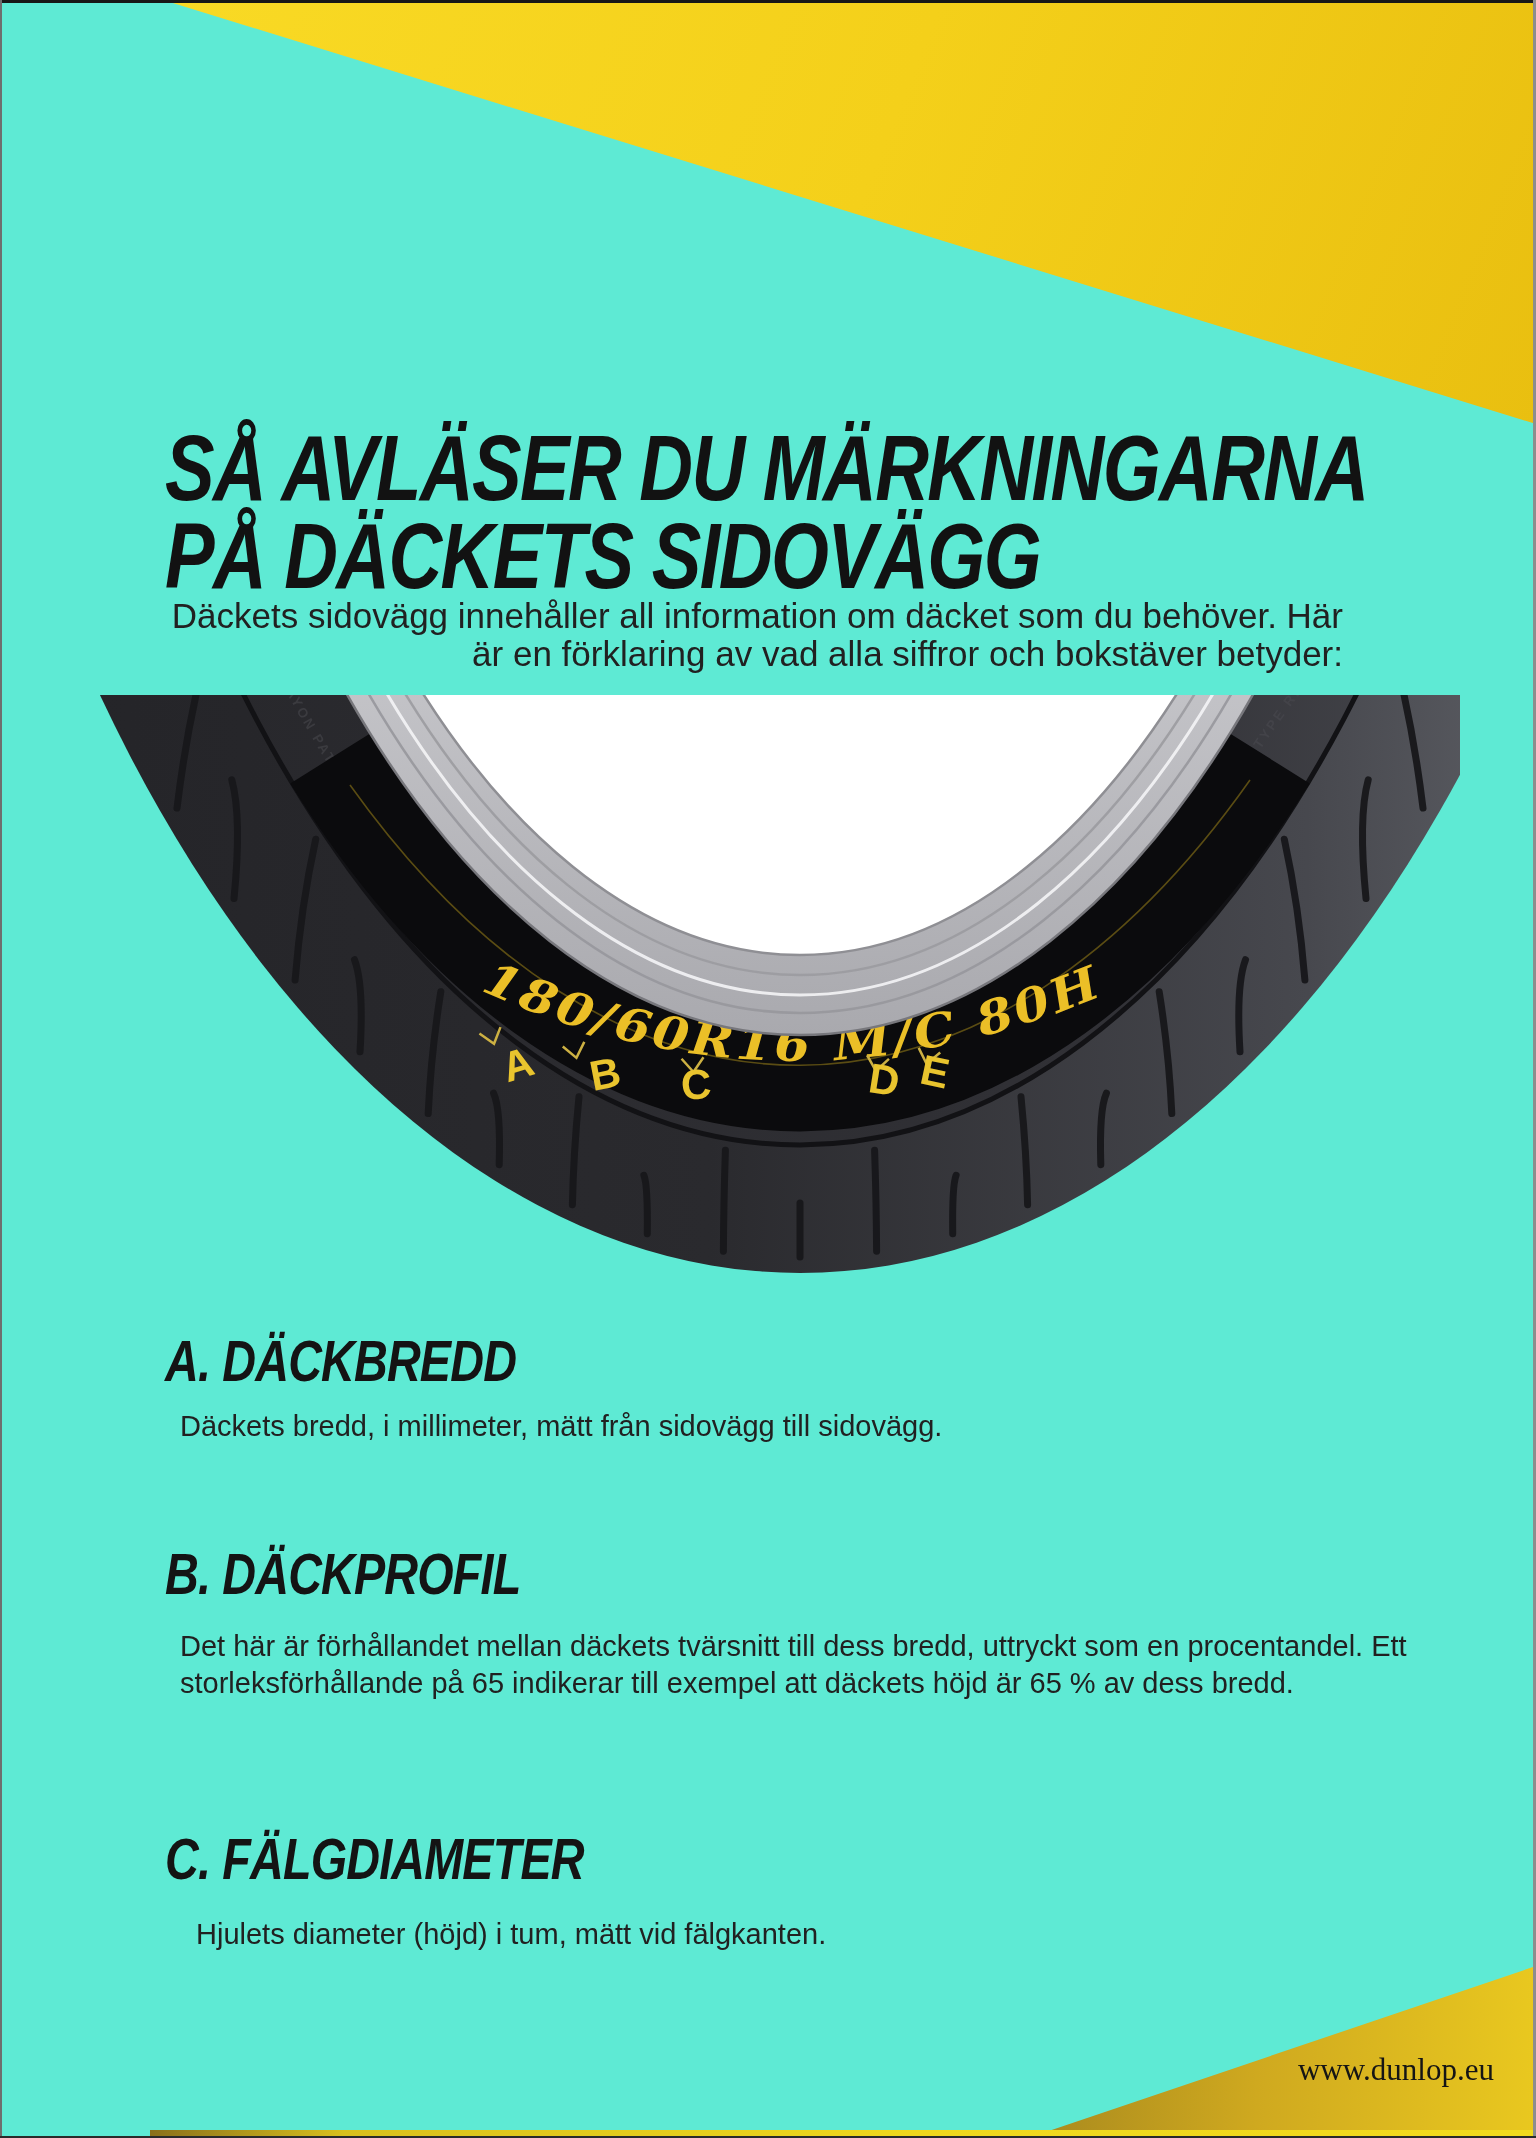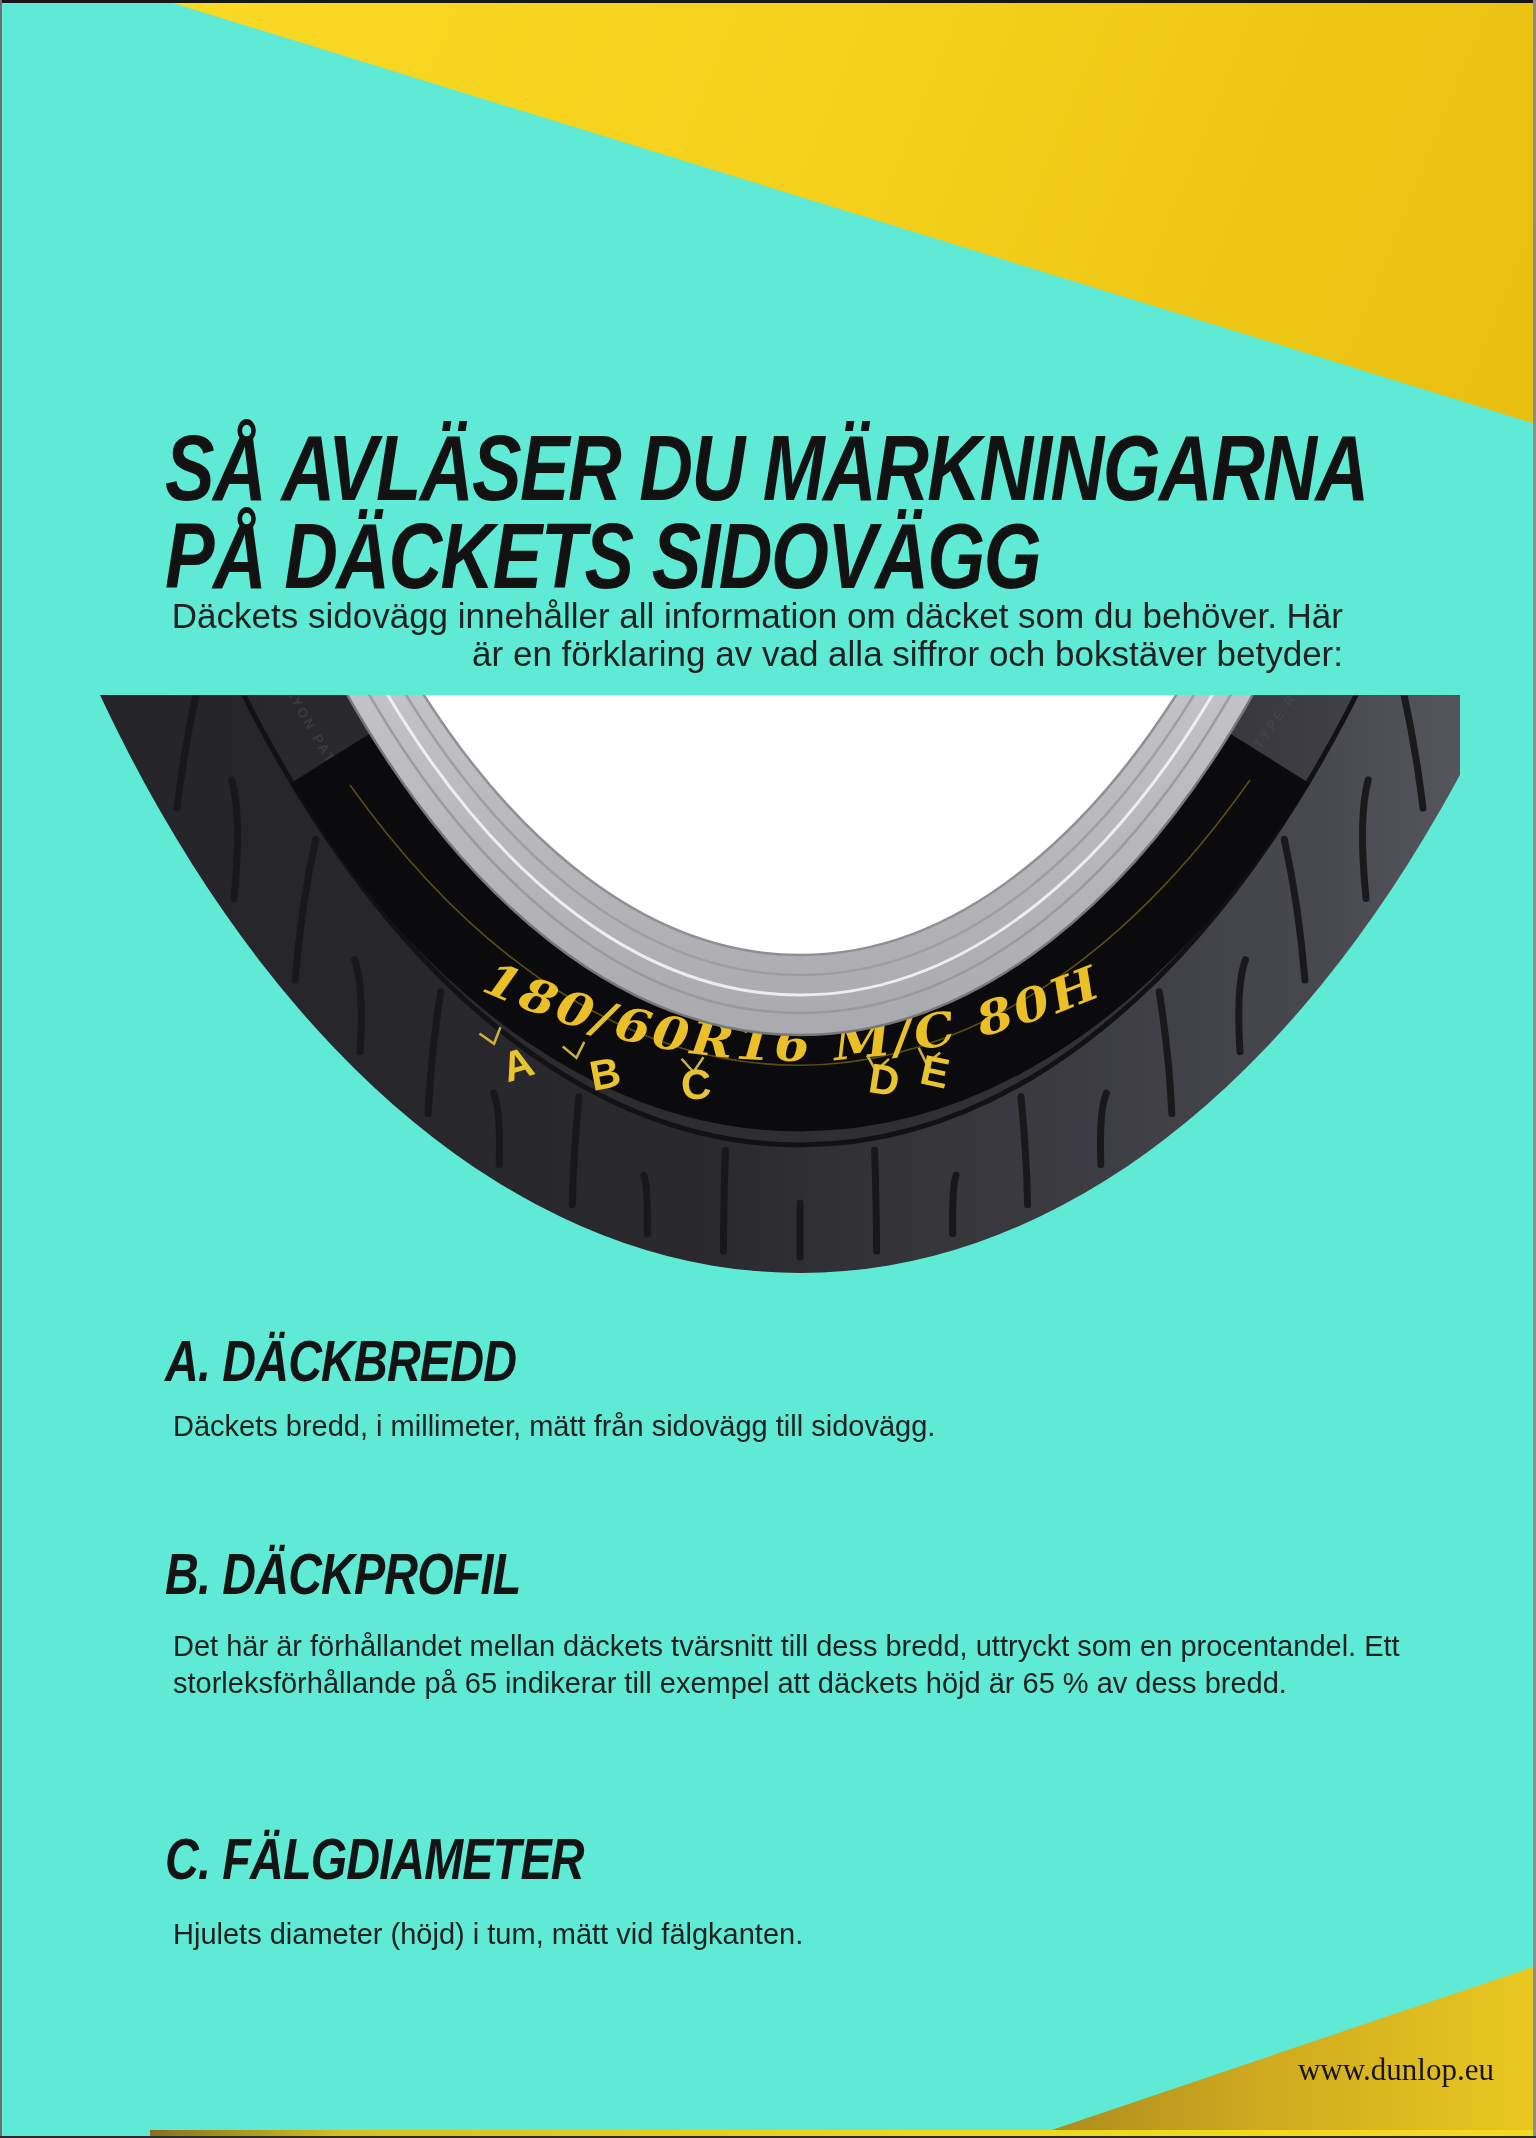--- a/index.html
+++ b/index.html
@@ -49,26 +49,26 @@
   .tire-wrap{position:absolute;left:60px;top:695px;width:1400px;height:590px;z-index:4;}
 
   
   .sec-head{
     position:absolute;left:165px;z-index:10;
     font-size:57px;line-height:57px;font-weight:bold;font-style:italic;
     letter-spacing:-1px;color:#141414;white-space:nowrap;
     transform:scaleX(.82);transform-origin:left top;
   }
   .sec-body{
-    position:absolute;left:173px;width:1265px;z-index:10;
+    position:absolute;left:180px;width:1265px;z-index:10;
     font-size:29px;line-height:37px;color:#212121;
   }
   .h-a{top:1333px;} .b-a{top:1408px;}
   .h-b{top:1546px;} .b-b{top:1628px;}
-  .h-c{top:1831px;} .b-c{top:1916px;}
+  .h-c{top:1831px;} .b-c{top:1916px;margin-left:16px;}
 
   
   .footer-triangle{
     position:absolute;left:1028px;top:1966px;width:508px;height:172px;z-index:6;
     background:linear-gradient(to right,#a8891e 0%,#cfa91f 45%,#e9c81f 100%);
     clip-path:polygon(0 100%,100% 0,100% 100%);
   }
   .footer-strip{
     position:absolute;left:150px;top:2130px;right:2px;height:6px;z-index:7;
     background:linear-gradient(to right,#8a701c 0%,#d9c01d 14%,#efd71d 55%,#f2da1e 100%);

